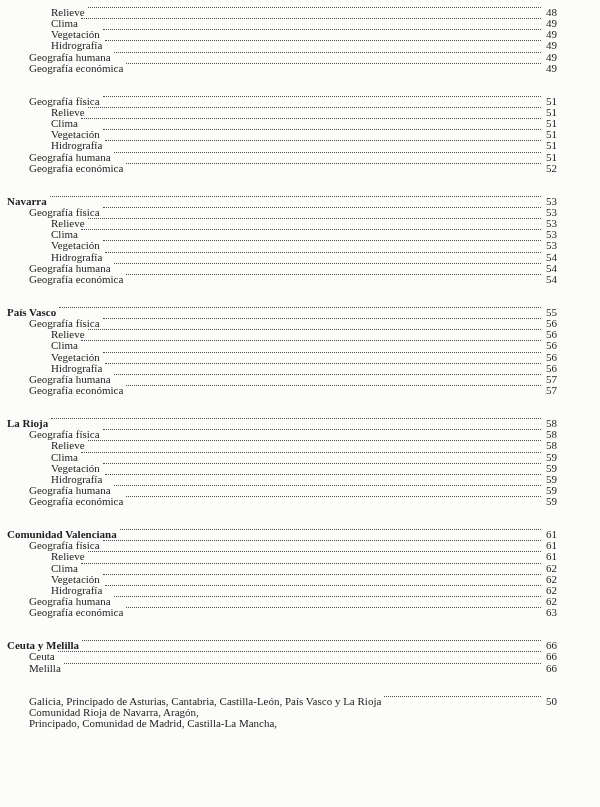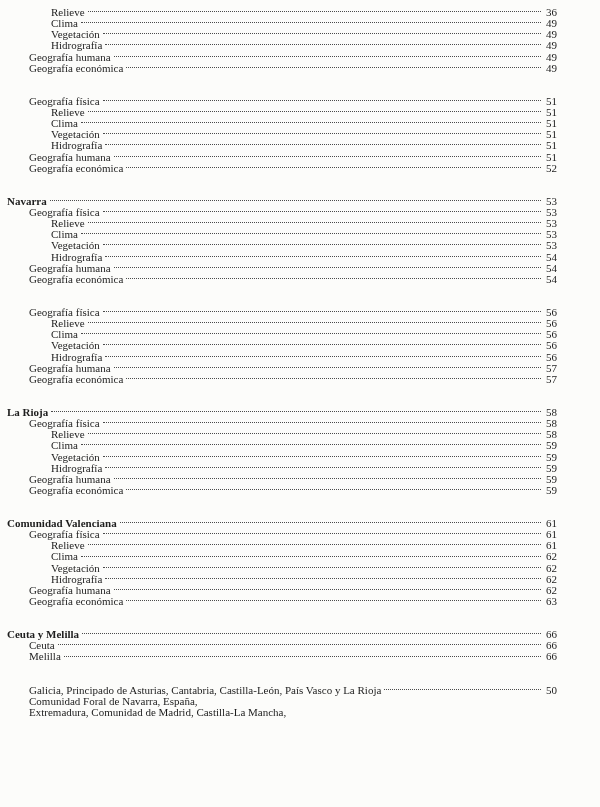--- a/index.html
+++ b/index.html
@@ -23,21 +23,21 @@
     color: #1d1d1d;
   }
   .toc-group {
     margin-top: 22px;
   }
   .toc-group:first-child {
     margin-top: 0;
   }
   .toc-row {
     display: flex;
-    align-items: center;
+    align-items: flex-start;
     line-height: 11.15px;
     height: 11.15px;
     white-space: nowrap;
   }
   .toc-row.bold .label {
     font-weight: bold;
   }
   .indent-0 { padding-left: 0; }
   .indent-1 { padding-left: 22px; }
   .indent-2 { padding-left: 44px; }
@@ -62,21 +62,21 @@
 </style>
 </head>
 <body>
 
 <div class="page">
   <div id="toc">
       <div class="toc-group">
         <div class="toc-row indent-2">
           <span class="label">Relieve</span>
           <span class="leader"></span>
-          <span class="page-num">36</span>
+          <span class="page-num">48</span>
         </div>
         <div class="toc-row indent-2">
           <span class="label">Clima</span>
           <span class="leader"></span>
           <span class="page-num">49</span>
         </div>
         <div class="toc-row indent-2">
           <span class="label">Vegetación</span>
           <span class="leader"></span>
           <span class="page-num">49</span>
@@ -170,20 +170,25 @@
           <span class="leader"></span>
           <span class="page-num">54</span>
         </div>
         <div class="toc-row indent-1">
           <span class="label">Geografía económica</span>
           <span class="leader"></span>
           <span class="page-num">54</span>
         </div>
       </div>
       <div class="toc-group">
+        <div class="toc-row indent-0 bold">
+          <span class="label">País Vasco</span>
+          <span class="leader"></span>
+          <span class="page-num">55</span>
+        </div>
         <div class="toc-row indent-1">
           <span class="label">Geografía física</span>
           <span class="leader"></span>
           <span class="page-num">56</span>
         </div>
         <div class="toc-row indent-2">
           <span class="label">Relieve</span>
           <span class="leader"></span>
           <span class="page-num">56</span>
         </div>
@@ -314,20 +319,20 @@
           <span class="page-num">66</span>
         </div>
       </div>
       <div class="toc-group">
         <div class="toc-row indent-1">
           <span class="label">Galicia, Principado de Asturias, Cantabria, Castilla-León, País Vasco y La Rioja</span>
           <span class="leader"></span>
           <span class="page-num">50</span>
         </div>
         <div class="toc-row indent-1">
-          <span class="label">Comunidad Foral de Navarra, España,</span>
-        </div>
-        <div class="toc-row indent-1">
-          <span class="label">Extremadura, Comunidad de Madrid, Castilla-La Mancha,</span>
+          <span class="label">Comunidad Rioja de Navarra, Aragón,</span>
+        </div>
+        <div class="toc-row indent-1">
+          <span class="label">Principado, Comunidad de Madrid, Castilla-La Mancha,</span>
         </div>
       </div>
     </div>
 </div>
 
 </body></html>

